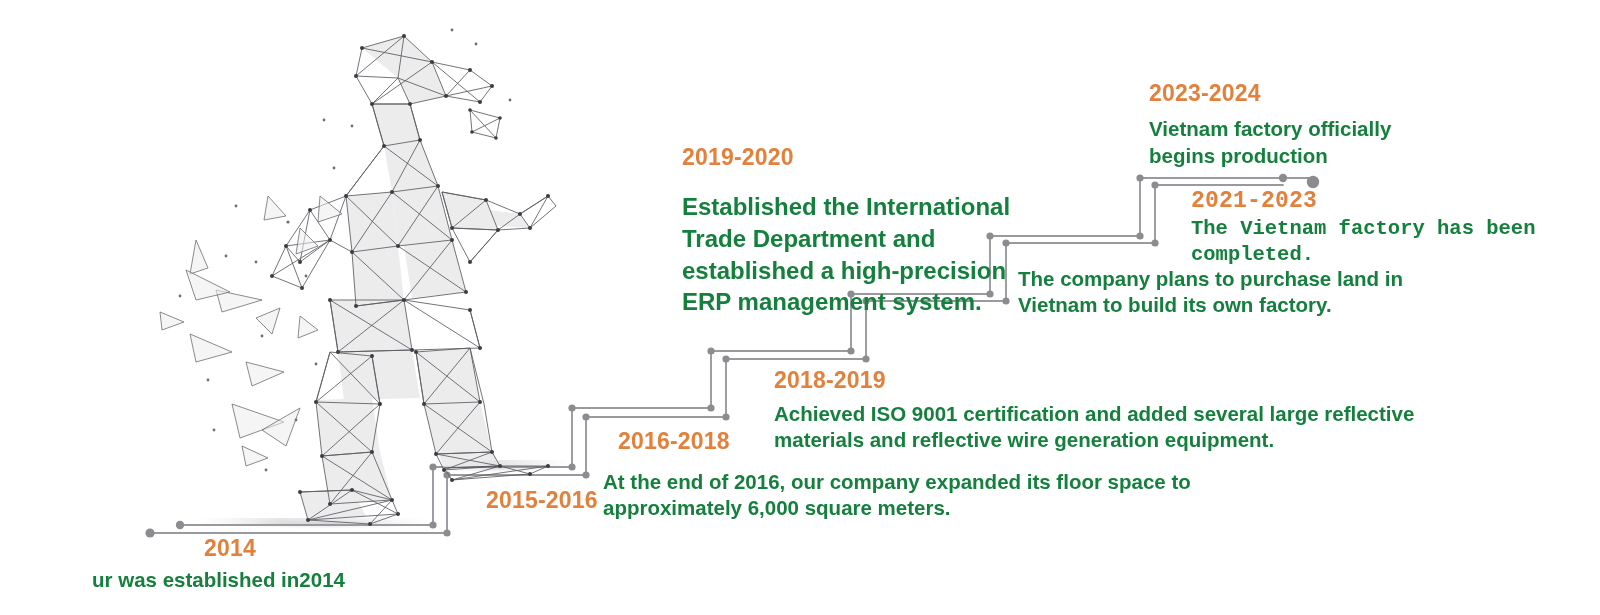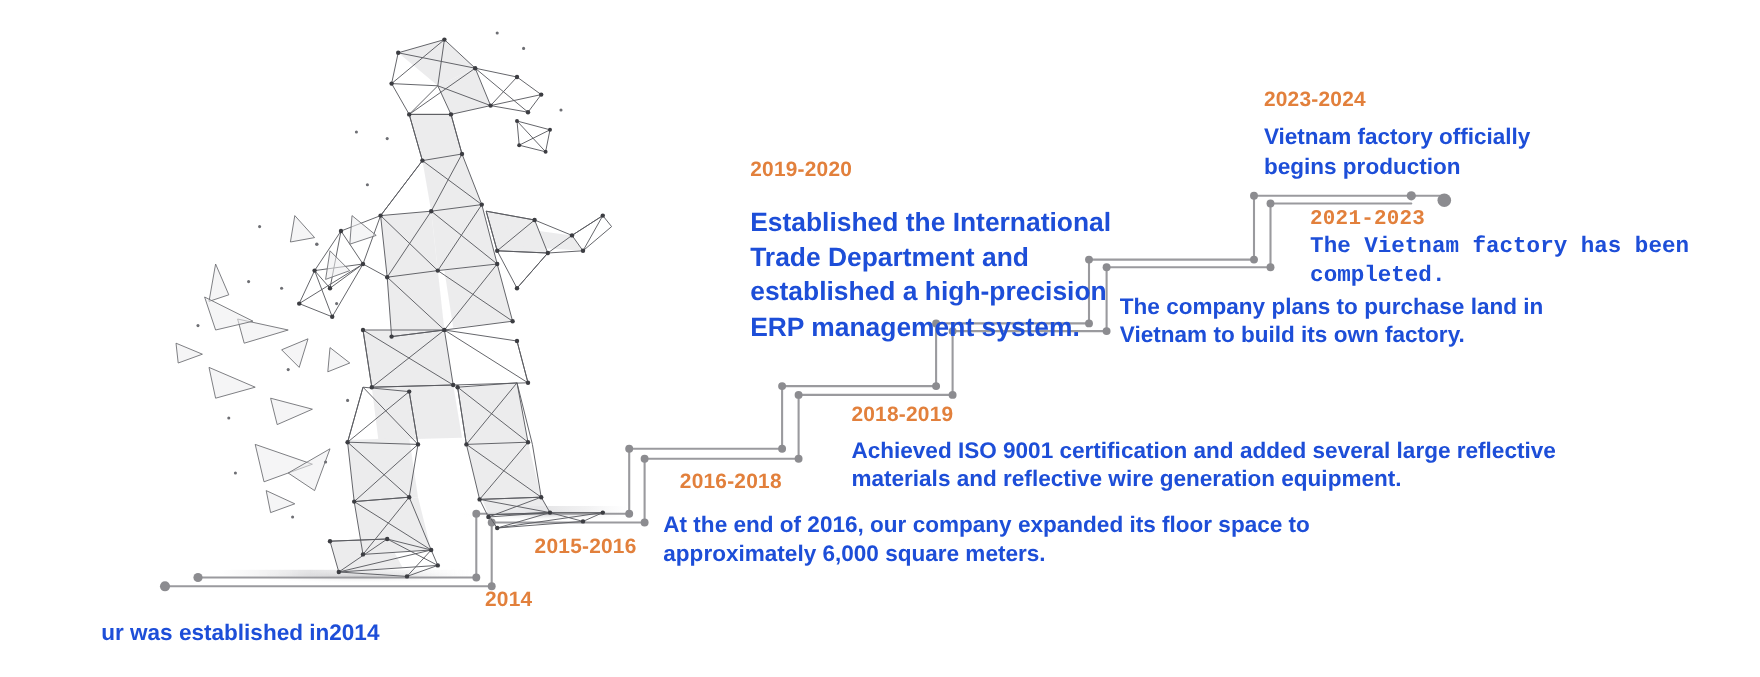--- a/index.html
+++ b/index.html
@@ -13,37 +13,37 @@
   #stage{position:absolute;inset:0;width:1600px;height:615px;}
 
   
   .art{position:absolute;left:0;top:0;width:1600px;height:615px;pointer-events:none;}
 
   
   .entry{position:absolute;}
   .entry .year{
     color:#e2803c;
     font-weight:bold;
-    font-size:19px;
+    font-size:23px;
     letter-spacing:.2px;
     line-height:1.1;
     white-space:nowrap;
   }
   .entry .desc{
-    color:#1d4ed8;
+    color:#15803d;
     font-weight:bold;
     font-size:20.5px;
     line-height:1.25;
     white-space:pre-line;
     margin-top:9px;
   }
 
   
   #entry-2014      {left:92px;  top:536px; }
-  #entry-2014 .year{text-align:right;width:280px;margin-left:112px;}
+  #entry-2014 .year{text-align:left;width:280px;margin-left:112px;}
   #entry-2014 .desc{margin-top:6px;}
 
   #entry-2015-2016      {left:472px; top:488px;}
   #entry-2015-2016 .year{margin-left:14px;}
   #entry-2015-2016 .desc{margin-top:8px;}
 
   #entry-2016-2018      {left:603px; top:429px;}
   #entry-2016-2018 .year{margin-left:15px;}
   #entry-2016-2018 .desc{margin-top:15px;}
 

